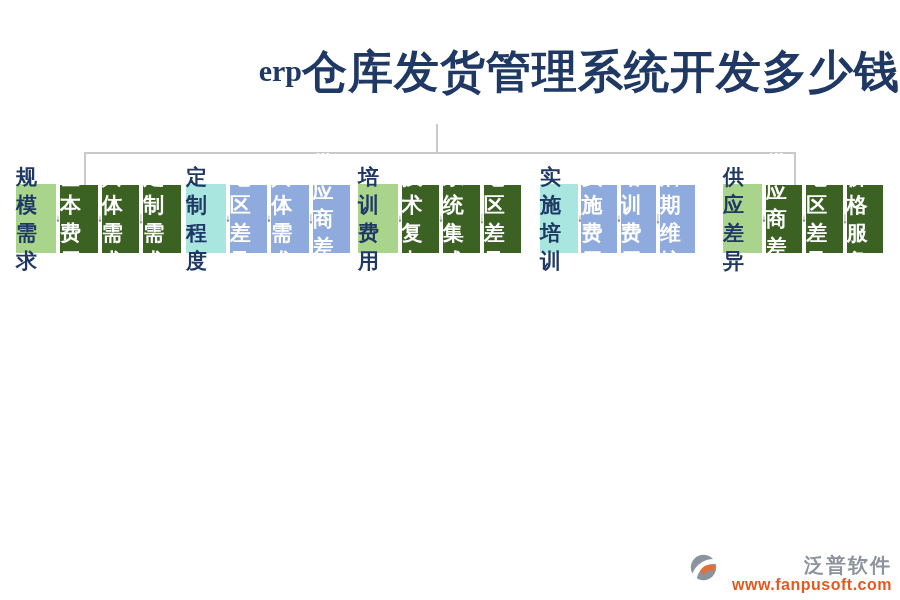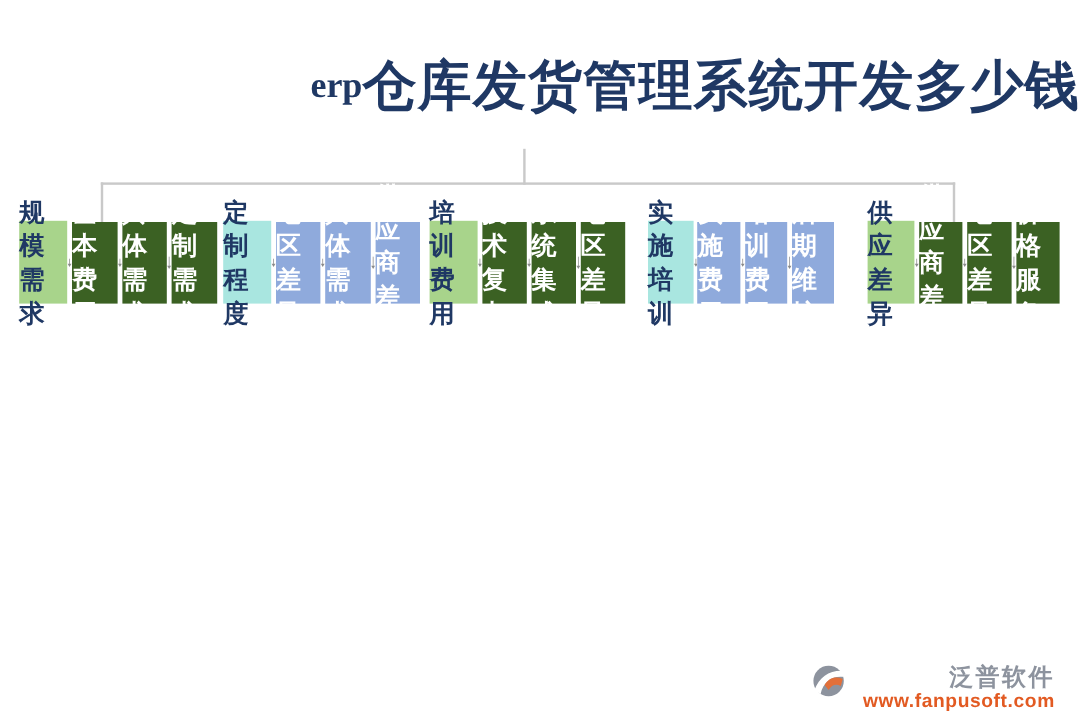--- a/index.html
+++ b/index.html
@@ -69,21 +69,21 @@
     color: #ffffff;
     letter-spacing: 1px;
   }
   .col-green .item { background: var(--dark-green, #3b6123); }
   .col-cyan  .item { background: var(--mid-blue, #8faadc); }
   .arrow { display: block; color: var(--arrow-gray, #8a8a8a); }
 
   
   .watermark {
     position: absolute;
-    right: 21px;
+    right: 8px;
     bottom: 6px;
     display: flex;
     align-items: flex-start;
     gap: 15px;
     justify-content: center;
   }
   .wm-text { display: flex; flex-direction: column; align-items: flex-end; }
   .wm-name {
     font-size: 20px;
     font-weight: 700;

